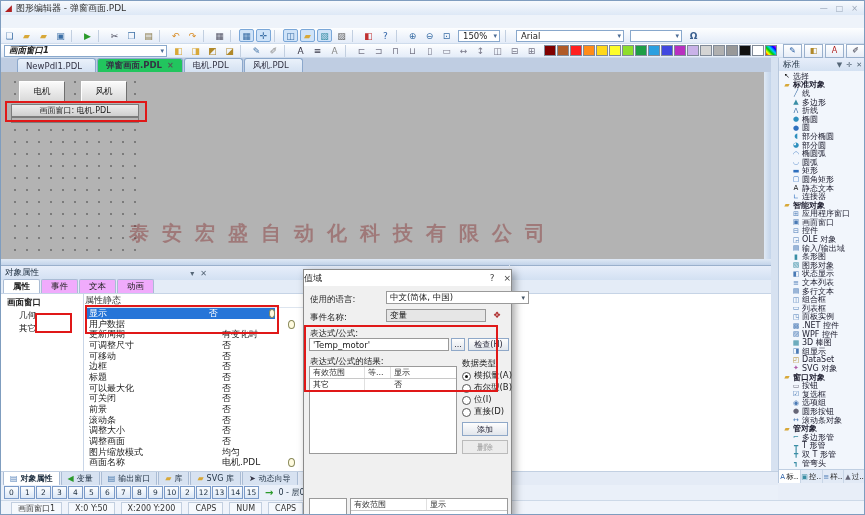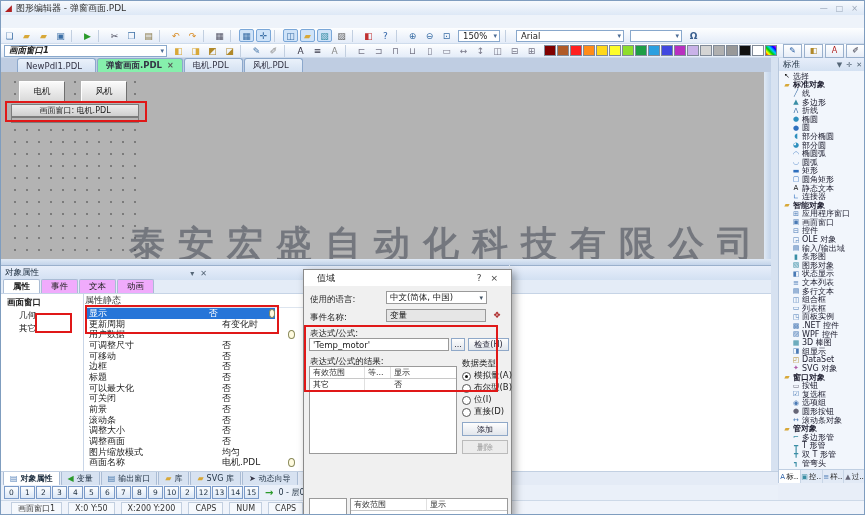--- a/index.html
+++ b/index.html
@@ -27,27 +27,27 @@
          padding:0 2px 0 4px;box-sizing:border-box;margin:0 3px;position:relative;font-size:8.5px}
   .combo .arr{margin-left:auto;color:#4a6a94;font-size:7px;padding-left:4px}
   .swatch{width:12px;height:11px;border:1px solid #808a98;margin-right:1px;box-sizing:border-box}
   .colbtn{width:17px;height:12px;border:1px solid #9ab0cc;background:linear-gradient(#fff,#e8eef8);
           display:inline-flex;align-items:center;justify-content:center;font-size:8px;margin:0 1px;color:#334}
   
   .tabbar{left:0;top:57px;width:777px;height:14px;background:#bfcde2;display:flex;align-items:flex-end;
           padding-left:16px;box-sizing:border-box}
   .ftab{height:13px;display:flex;align-items:center;padding:0 8px;border:1px solid #8ca8cc;border-bottom:none;
         background:linear-gradient(#eaf1fa,#d4e1f2);margin-right:1px;border-radius:3px 3px 0 0;font-size:8.5px;color:#334}
-  .ftab.active{background:#86efac;font-weight:bold}
+  .ftab.active{background:#22c55e;font-weight:bold}
   .tab-close{margin-left:5px;color:#555;font-size:8px}
   
   .canvas{left:0;top:71px;width:770px;height:187px;background:#b3b3b3;overflow:hidden}
   .picture{position:absolute;left:8px;top:4px;width:133px;height:180px;background:#b3b3b3;
            background-image:radial-gradient(#777 0.7px,transparent 0.8px);background-size:12px 12px}
-  .watermark{position:absolute;left:128px;top:148px;font-size:36px;font-weight:bold;color:#0f172a;
+  .watermark{position:absolute;left:128px;top:148px;font-size:20px;font-weight:bold;color:#7f1d1d;
              opacity:.38;letter-spacing:13px;white-space:nowrap}
   .gbtn{position:absolute;background:linear-gradient(#fafafa,#d8d8d8);border:1px solid;
         border-color:#ffffff #6f6f6f #6f6f6f #ffffff;display:flex;align-items:center;justify-content:center;
         font-size:8.5px;color:#222}
   .pwin-title{position:absolute;height:13px;background:linear-gradient(#ececec,#cfcfcf);border:1px solid #7c7c7c;
               display:flex;align-items:center;justify-content:center;font-size:8px;color:#222;box-sizing:border-box}
   .pwin{position:absolute;border:1px solid #7c7c7c;background:#b6b6b6;box-sizing:border-box}
   .pwin .body{position:absolute;left:3px;right:3px;top:13px;bottom:3px;border:1px solid #8f8f8f}
   .fan-title{position:absolute;left:0;width:100%;top:30px;text-align:center;font-weight:bold;font-size:10px;color:#111}
   .lamp{position:absolute;width:11px;height:11px;border:1.5px solid #4a4a4a;border-radius:50%;background:#c6c6c6;box-sizing:border-box}
@@ -73,21 +73,21 @@
   .prow .nm{width:137px;padding-left:4px;box-sizing:border-box;white-space:nowrap;overflow:hidden}
   .prow .vl{width:62px;white-space:nowrap}
   .prow.selected{background:#2675d8;color:#fff;width:190px}
   .bulb{width:5px;height:7px;border:1px solid #8a8a5a;border-radius:50%;background:#fffbe0;visibility:hidden;margin-left:4px}
   .bulb.show{visibility:visible}
   .vline508{left:508px;top:264px;width:1px;height:206px;background:#dfe7f1}
   
   .dialog{left:302px;top:268px;width:209px;height:252px;background:#f0f0f0;border:1px solid #8a8a8a;
           box-shadow:3px 3px 8px rgba(0,0,0,.35);z-index:50;box-sizing:border-box}
   .dlg-title{position:absolute;left:0;top:0;width:100%;height:16px;background:#fff;display:flex;align-items:center;
-             padding:0 13px;box-sizing:border-box;font-size:9px}
+             padding:0 0;box-sizing:border-box;font-size:9px}
   .dlg-btns{margin-left:auto;display:flex;gap:9px;color:#444;font-size:9px}
   .dlg-label{position:absolute;font-size:8.5px;color:#222;white-space:nowrap}
   .field{position:absolute;border:1px solid #9a9a9a;background:#fff;font-size:8.5px;display:flex;
          align-items:center;padding:0 3px;box-sizing:border-box;white-space:nowrap;overflow:hidden}
   .field.gray{background:#e6e6e6}
   .dbtn{position:absolute;border:1px solid #8fa8c8;background:linear-gradient(#fdfdfd,#e2e6ec);font-size:8px;
         display:flex;align-items:center;justify-content:center;box-sizing:border-box;color:#223}
   .dbtn.disabled{color:#9a9a9a;background:#ececec;border-color:#bbb}
   .rtable{position:absolute;background:#fff;border:1px solid #9a9a9a;box-sizing:border-box;font-size:8px}
   .rtable .hd{display:flex;border-bottom:1px solid #c8c8c8;height:11px;align-items:center;color:#333}
@@ -328,29 +328,29 @@
       </div>
       <div>
 
           <div class="prow selected">
             <span class="nm">显示</span>
             <span class="vl">否</span>
             <span class="bulb show"></span>
           </div>
 
           <div class="prow">
-            <span class="nm">更新周期</span>
-            <span class="vl">有变化时</span>
-            <span class="bulb"></span>
-          </div>
-
-          <div class="prow">
             <span class="nm">用户数据</span>
             <span class="vl"></span>
             <span class="bulb show"></span>
+          </div>
+
+          <div class="prow">
+            <span class="nm">更新周期</span>
+            <span class="vl">有变化时</span>
+            <span class="bulb"></span>
           </div>
 
           <div class="prow">
             <span class="nm">可调整尺寸</span>
             <span class="vl">否</span>
             <span class="bulb"></span>
           </div>
 
           <div class="prow">
             <span class="nm">可移动</span>
@@ -424,21 +424,21 @@
 
   <div class="abs dialog">
     <div class="dlg-title">
       <span>值域</span>
       <span class="dlg-btns">
         <span>?</span>
         <span>×</span>
       </span>
     </div>
     <div class="dlg-label" style="left:6px;top:24px">使用的语言:</div>
-    <div class="field" style="left:82px;top:21px;width:101px;height:13px">
+    <div class="field" style="left:82px;top:21px;width:143px;height:13px">
       <span>中文(简体, 中国)</span>
       <span style="margin-left:auto;font-size:7px;color:#456">▾</span>
     </div>
     <div class="dlg-label" style="left:6px;top:42px">事件名称:</div>
     <div class="field gray" style="left:82px;top:39px;width:100px;height:13px">
       <span>变量</span>
     </div>
     <span class="abs" style="left:189px;top:40px;color:#b03030;font-size:9px">❖</span>
 
     <div class="dlg-label" style="left:6px;top:58px">表达式/公式:</div>

